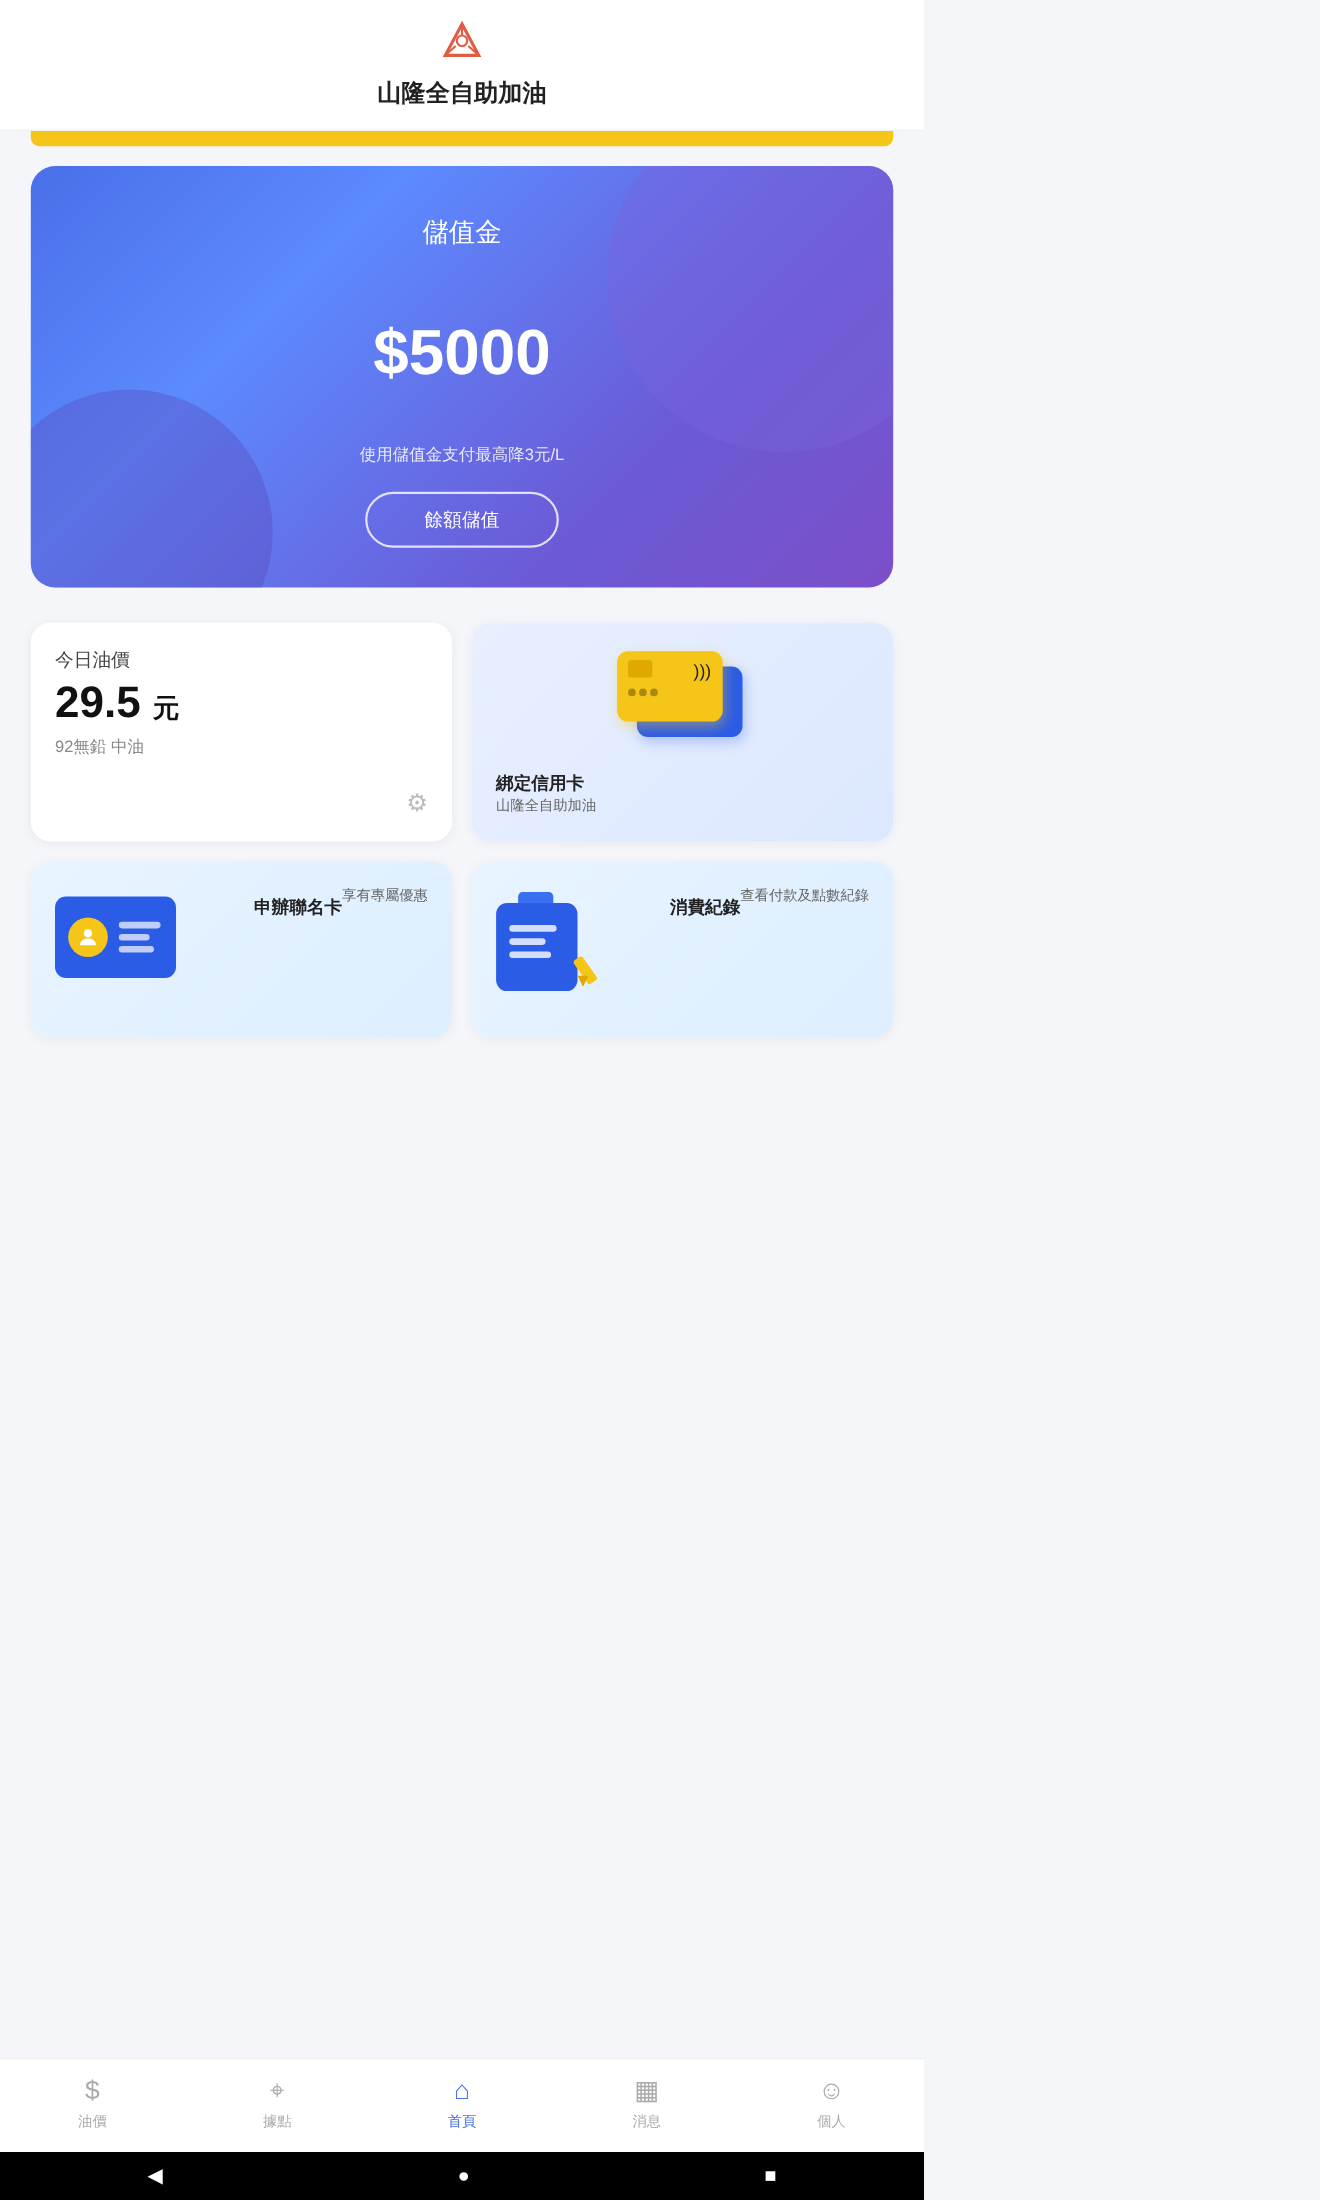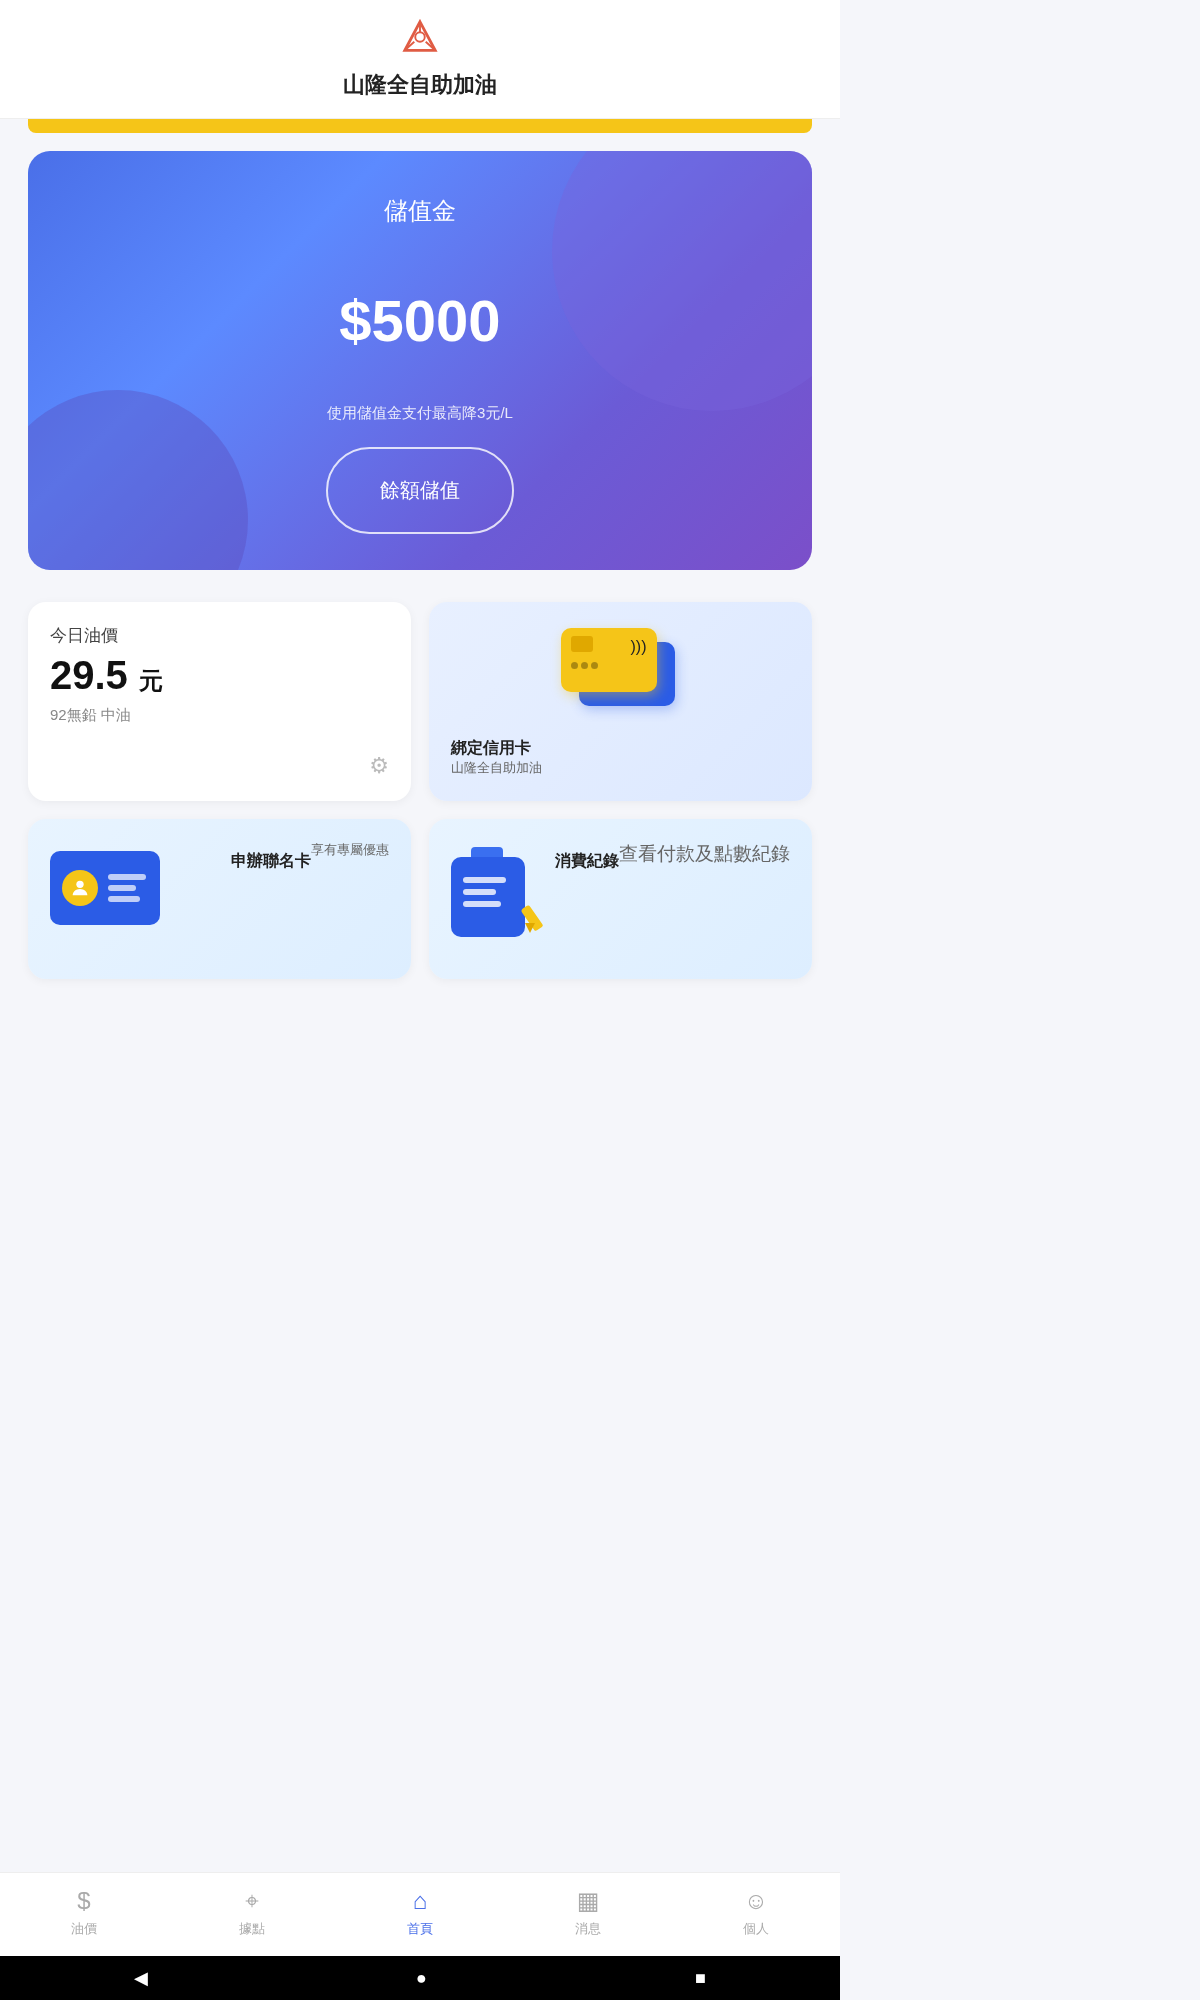--- a/index.html
+++ b/index.html
@@ -106,22 +106,22 @@
       color: rgba(255,255,255,0.85);
       font-size: 15px;
       position: relative;
       z-index: 1;
       margin-bottom: 24px;
     }
     .balance-btn {
       border: 2px solid rgba(255,255,255,0.8);
       background: transparent;
       color: #fff;
-      font-size: 20px;
-      padding: 28px 52px;
+      font-size: 17px;
+      padding: 12px 52px;
       border-radius: 50px;
       cursor: pointer;
       position: relative;
       z-index: 1;
     }
 
     
     .grid-section {
       display: grid;
       grid-template-columns: 1fr 1fr;
@@ -396,21 +396,21 @@
       bottom: 2px;
       right: 10px;
     }
     .records-text-title {
       font-size: 16px;
       font-weight: 700;
       color: #222;
       margin-top: 10px;
     }
     .records-text-sub {
-      font-size: 19px;
+      font-size: 13px;
       color: #666;
     }
 
     
     .bottom-nav {
       background: #fff;
       display: flex;
       align-items: center;
       justify-content: space-around;
       padding: 14px 0 18px;

